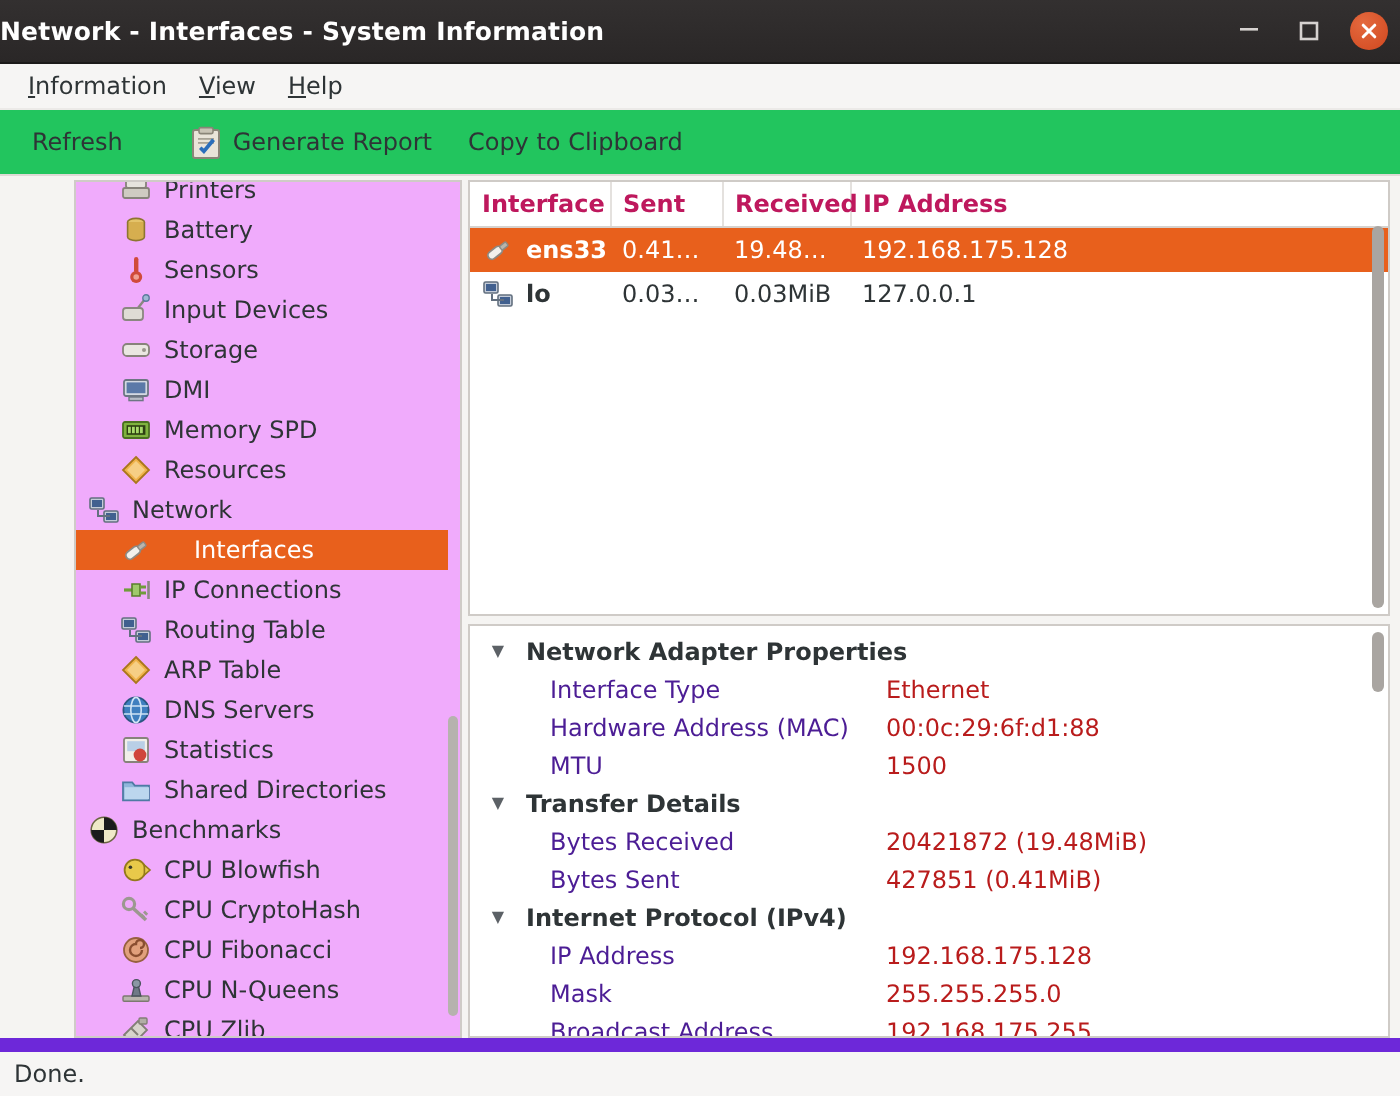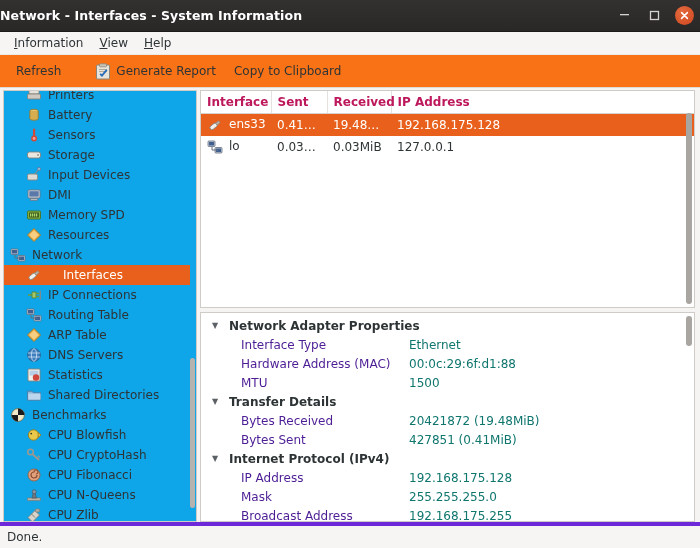--- a/index.html
+++ b/index.html
@@ -77,21 +77,21 @@
     padding: 2px 8px;
     font-size: 12px;
     color: #2e3436;
     white-space: nowrap;
   }
   .menu-item u { text-decoration: underline; }
   
   .toolbar {
     height: 32px;
     flex: 0 0 32px;
-    background: #f97316;
+    background: #22c55e;
     display: flex; align-items: center;
     padding-left: 8px;
     gap: 2px;
     border-bottom: 1px solid #dedad6;
   }
   .tool-btn {
     display: flex; align-items: center; gap: 5px;
     padding: 3px 8px;
     font-size: 12px;
     color: #2e3436;
@@ -104,24 +104,25 @@
     display: flex;
     background: #f5f4f2;
     padding: 2px 3px 0 3px;
     min-height: 0;
     gap: 3px;
   }
   
   .sidebar-wrap {
     width: 192px;
     flex: 0 0 192px;
-    background: #0ea5e9;
+    background: #f0abfc;
     border: 1px solid #cfcbc7;
     position: relative;
     overflow: hidden;
+    margin-left: 34px;
   }
   .sidebar {
     position: absolute;
     top: -6px; left: 0; right: 0; bottom: 0;
     overflow: hidden;
   }
   .tree-item {
     display: flex; align-items: center;
     height: 20px;
     padding-left: 6px;
@@ -192,21 +193,21 @@
     font-size: 12px;
     padding: 3px 6px;
     white-space: nowrap;
     overflow: hidden;
     text-overflow: ellipsis;
   }
   table.iface tr.row-selected td {
     background: #e8601c;
     color: #ffffff;
   }
-  .cell-iface { display: flex; gap: 6px; }
+  .cell-iface { display: flex; align-items: center; gap: 6px; font-weight: bold; }
   .cell-iface .ic { width: 16px; height: 16px; flex: 0 0 16px; }
   .table-scroll {
     position: absolute;
     right: 2px; top: 22px; bottom: 3px;
     width: 6px;
   }
   .table-scroll .thumb {
     position: absolute; top: 0; bottom: 0; right: 0;
     width: 6px; border-radius: 3px;
     background: #a9a5a1;
@@ -241,37 +242,37 @@
     color: #2e3436;
     font-weight: bold;
   }
   .prop-item .plabel {
     padding-left: 40px;
     width: 168px;
     flex: 0 0 168px;
     color: #4c1d95;
   }
   .prop-item .pvalue {
-    color: #0f766e;
+    color: #b91c1c;
   }
   .props-scroll {
     position: absolute;
     right: 2px; top: 3px; height: 30px;
     width: 6px;
   }
   .props-scroll .thumb {
     width: 6px; height: 100%;
     border-radius: 3px; background: #a9a5a1;
   }
   
   .statusbar {
     flex: 0 0 22px;
     height: 22px;
     background: #f6f5f4;
-    border-top: 4px solid #6d28d9;
+    border-top: 7px solid #6d28d9;
     display: flex; align-items: center;
     padding-left: 7px;
     font-size: 12px;
     color: #2e3436;
   }
 </style>
 </head>
 <body>
 
 <div class="window">
@@ -351,35 +352,35 @@
                 <rect x="7" y="1.5" width="2.2" height="8" rx="1.1" fill="#d04a3a"></rect>
                 <circle cx="8.1" cy="11.5" r="3" fill="#d04a3a"></circle>
                 <circle cx="8.1" cy="11.5" r="1.4" fill="#f0a093"></circle>
               </svg>
             </span>
             <span>Sensors</span>
           </div>
           <div class="tree-item child">
             <span class="tree-icon">
               <svg width="16" height="16" viewBox="0 0 16 16">
-                <rect x="1.5" y="5" width="13" height="6" rx="2" fill="#eae7e1" stroke="#87837a" stroke-width=".9"></rect>
-                <circle cx="12" cy="8" r="1" fill="#9a968d"></circle>
-              </svg>
-            </span>
-            <span>Storage</span>
-          </div>
-          <div class="tree-item child">
-            <span class="tree-icon">
-              <svg width="16" height="16" viewBox="0 0 16 16">
                 <rect x="1.5" y="7" width="10" height="6" rx="1.5" fill="#dfdcd5" stroke="#8a8780" stroke-width=".9"></rect>
                 <path d="M9 7 L12.5 2.5" stroke="#8a8780" stroke-width="1.2"></path>
                 <circle cx="13" cy="2" r="1.6" fill="#9fb8d4" stroke="#5c7a9c" stroke-width=".7"></circle>
               </svg>
             </span>
             <span>Input Devices</span>
+          </div>
+          <div class="tree-item child">
+            <span class="tree-icon">
+              <svg width="16" height="16" viewBox="0 0 16 16">
+                <rect x="1.5" y="5" width="13" height="6" rx="2" fill="#eae7e1" stroke="#87837a" stroke-width=".9"></rect>
+                <circle cx="12" cy="8" r="1" fill="#9a968d"></circle>
+              </svg>
+            </span>
+            <span>Storage</span>
           </div>
           <div class="tree-item child">
             <span class="tree-icon">
               <svg width="16" height="16" viewBox="0 0 16 16">
                 <rect x="2" y="3" width="12" height="8" rx="1" fill="#d4d9e2" stroke="#6d7683" stroke-width=".9"></rect>
                 <rect x="3.3" y="4.2" width="9.4" height="5.4" fill="#5b79a8"></rect>
                 <rect x="4.5" y="11.5" width="7" height="1.8" fill="#b7bcc5" stroke="#6d7683" stroke-width=".7"></rect>
               </svg>
             </span>
             <span>DMI</span>

